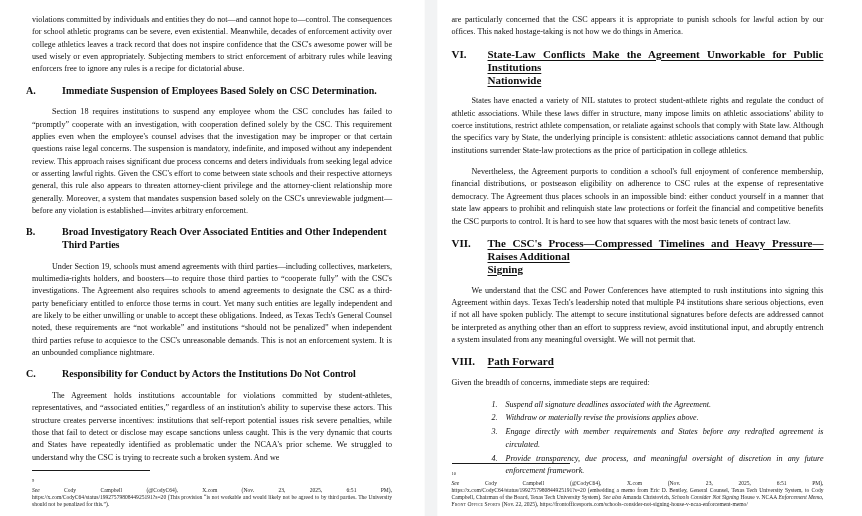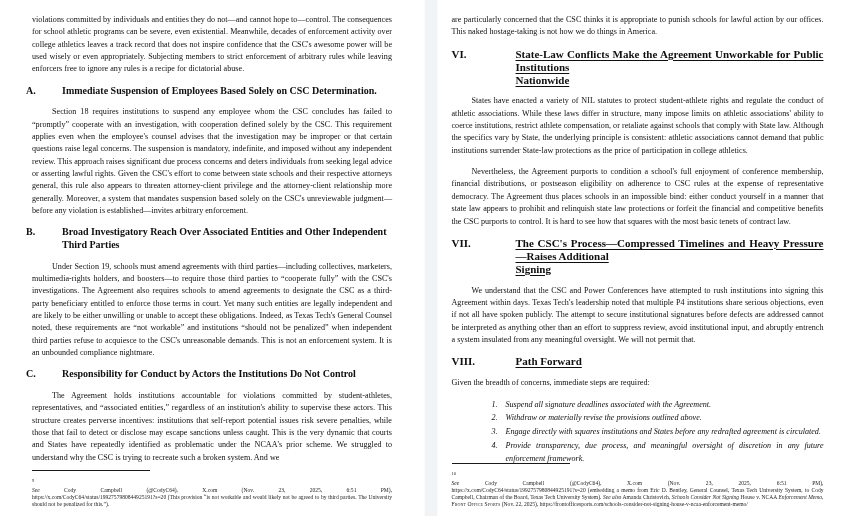--- a/index.html
+++ b/index.html
@@ -76,21 +76,20 @@
   }
   .section-heading .num {
     flex: 0 0 36px;
     font-weight: bold;
   }
   .section-heading .title {
     flex: 1 1 auto;
     text-decoration: underline;
     text-align: justify;
     text-underline-offset: 1.5px;
-    margin-left: 28px;
   }
   .section-heading .title.plain { text-align: left; }
   .section-heading .title span.l2 { display: block; }
 
   
   ol.steps {
     margin: 4px 0 0 0;
     padding: 0 0 0 48px;
     font-size: 8.1px;
     line-height: 12.4px;
@@ -185,21 +184,21 @@
         </span><span>https://x.com/CodyC64/status/1992757980844925191?s=20 (This provision “is not workable and would likely not be agreed to by third parties. The University should not be penalized for this.”).</span>
       </div>
     </div>
   </div>
 
   <div class="gutter"></div>
 
   <div class="page right">
     <div class="page-inner">
 
-      <p class="body noindent">are particularly concerned that the CSC thinks it is appropriate to punish schools for lawful action by our offices.  This naked hostage-taking is not how we do things in America.</p>
+      <p class="body noindent">are particularly concerned that the CSC appears it is appropriate to punish schools for lawful action by our offices.  This naked hostage-taking is not how we do things in America.</p>
 
       <div class="section-heading">
         <span class="num">VI.</span>
         <span class="title">
           <span>State-Law Conflicts Make the Agreement Unworkable for Public Institutions</span>
           <span class="l2">Nationwide</span>
         </span>
       </div>
 
       <p class="body">States have enacted a variety of NIL statutes to protect student-athlete rights and regulate the conduct of athletic associations. While these laws differ in structure, many impose limits on athletic associations' ability to coerce institutions, restrict athlete compensation, or retaliate against schools that comply with State law. Although the specifics vary by State, the underlying principle is consistent: athletic associations cannot demand that public institutions surrender State-law protections as the price of participation in college athletics.</p>
@@ -218,22 +217,22 @@
 
       <div class="section-heading">
         <span class="num">VIII.</span>
         <span class="title plain">Path Forward</span>
       </div>
 
       <p class="body noindent">Given the breadth of concerns, immediate steps are required:</p>
 
       <ol class="steps">
         <li>Suspend all signature deadlines associated with the Agreement.</li>
-        <li>Withdraw or materially revise the provisions outlined above.</li>
-        <li>Engage directly with squares institutions and States before any redrafted agreement is circulated.</li>
+        <li>Withdraw or materially revise the provisions applies above.</li>
+        <li>Engage directly with member requirements and States before any redrafted agreement is circulated.</li>
         <li>Provide transparency, due process, and meaningful oversight of discretion in any future enforcement framework.</li>
       </ol>
     </div>
 
     <div class="footnote-area">
       <div class="fn-rule"></div>
       <div class="footnote">
         <span class="fnum">10</span><span class="fn-head">
           <span class="it">See</span>
           <span>Cody</span>

